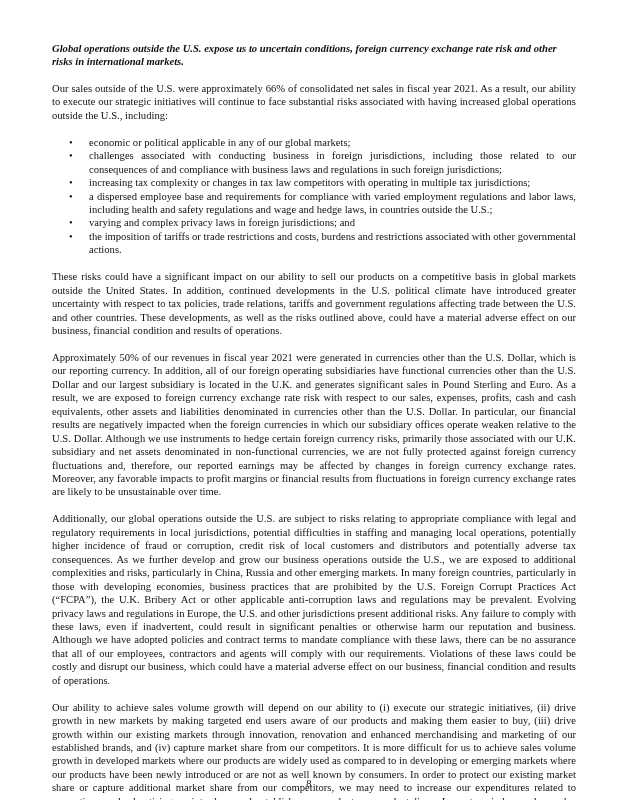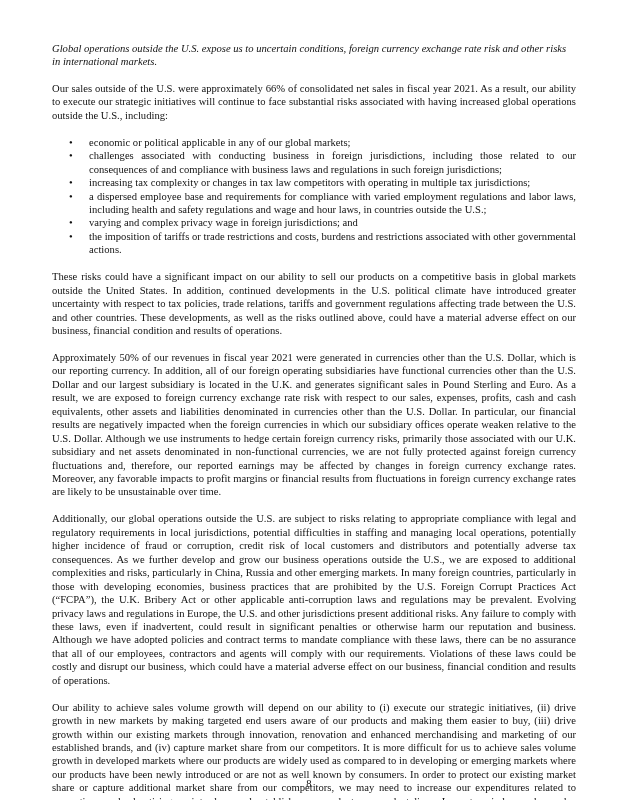--- a/index.html
+++ b/index.html
@@ -2,42 +2,42 @@
 <html><head>
 <meta charset="utf-8">
 <style>
   html, body { margin: 0; padding: 0; background: #ffffff; }
   body { width: 618px; height: 800px; position: relative; overflow: hidden; }
   .page {
     position: absolute; left: 52px; top: 42px; width: 524px;
     font-family: "Liberation Serif", "DejaVu Serif", serif;
     font-size: 10.6px; line-height: 13.45px; color: #111111;
   }
-  .heading { font-weight: normal; font-style: italic; margin: 0 0 13px 0; }
+  .heading { font-weight: bold; font-style: italic; margin: 0 0 13px 0; }
   p { margin: 0 0 13.45px 0; text-align: justify; }
   ul { list-style: none; margin: 0 0 13.45px 0; padding: 0; }
   li { position: relative; padding-left: 37px; text-align: justify; }
   li .bullet { position: absolute; left: 17px; top: 0; }
   .page-number {
     position: absolute; left: 0; width: 618px; top: 778px; text-align: center;
     font-family: "Liberation Serif", "DejaVu Serif", serif; font-size: 10.6px; color: #111;
   }
 </style>
 </head>
 <body>
 
 <div class="page">
   <div class="heading">Global operations outside the U.S. expose us to uncertain conditions, foreign currency exchange rate risk and other risks in international markets.</div>
   <p>Our sales outside of the U.S. were approximately 66% of consolidated net sales in fiscal year 2021. As a result, our ability to execute our strategic initiatives will continue to face substantial risks associated with having increased global operations outside the U.S., including:</p>
   <ul>
     <li><span class="bullet">•</span><span>economic or political applicable in any of our global markets;</span></li>
     <li><span class="bullet">•</span><span>challenges associated with conducting business in foreign jurisdictions, including those related to our consequences of and compliance with business laws and regulations in such foreign jurisdictions;</span></li>
     <li><span class="bullet">•</span><span>increasing tax complexity or changes in tax law competitors with operating in multiple tax jurisdictions;</span></li>
-    <li><span class="bullet">•</span><span>a dispersed employee base and requirements for compliance with varied employment regulations and labor laws, including health and safety regulations and wage and hour laws, in countries outside the U.S.;</span></li>
-    <li><span class="bullet">•</span><span>varying and complex privacy wage in foreign jurisdictions; and</span></li>
+    <li><span class="bullet">•</span><span>a dispersed employee base and requirements for compliance with varied employment regulations and labor laws, including health and safety regulations and wage and hedge laws, in countries outside the U.S.;</span></li>
+    <li><span class="bullet">•</span><span>varying and complex privacy laws in foreign jurisdictions; and</span></li>
     <li><span class="bullet">•</span><span>the imposition of tariffs or trade restrictions and costs, burdens and restrictions associated with other governmental actions.</span></li>
   </ul>
   <p>These risks could have a significant impact on our ability to sell our products on a competitive basis in global markets outside the United States. In addition, continued developments in the U.S. political climate have introduced greater uncertainty with respect to tax policies, trade relations, tariffs and government regulations affecting trade between the U.S. and other countries. These developments, as well as the risks outlined above, could have a material adverse effect on our business, financial condition and results of operations.</p>
   <p>Approximately 50% of our revenues in fiscal year 2021 were generated in currencies other than the U.S. Dollar, which is our reporting currency. In addition, all of our foreign operating subsidiaries have functional currencies other than the U.S. Dollar and our largest subsidiary is located in the U.K. and generates significant sales in Pound Sterling and Euro. As a result, we are exposed to foreign currency exchange rate risk with respect to our sales, expenses, profits, cash and cash equivalents, other assets and liabilities denominated in currencies other than the U.S. Dollar. In particular, our financial results are negatively impacted when the foreign currencies in which our subsidiary offices operate weaken relative to the U.S. Dollar. Although we use instruments to hedge certain foreign currency risks, primarily those associated with our U.K. subsidiary and net assets denominated in non-functional currencies, we are not fully protected against foreign currency fluctuations and, therefore, our reported earnings may be affected by changes in foreign currency exchange rates. Moreover, any favorable impacts to profit margins or financial results from fluctuations in foreign currency exchange rates are likely to be unsustainable over time.</p>
   <p>Additionally, our global operations outside the U.S. are subject to risks relating to appropriate compliance with legal and regulatory requirements in local jurisdictions, potential difficulties in staffing and managing local operations, potentially higher incidence of fraud or corruption, credit risk of local customers and distributors and potentially adverse tax consequences. As we further develop and grow our business operations outside the U.S., we are exposed to additional complexities and risks, particularly in China, Russia and other emerging markets. In many foreign countries, particularly in those with developing economies, business practices that are prohibited by the U.S. Foreign Corrupt Practices Act (“FCPA”), the U.K. Bribery Act or other applicable anti-corruption laws and regulations may be prevalent. Evolving privacy laws and regulations in Europe, the U.S. and other jurisdictions present additional risks. Any failure to comply with these laws, even if inadvertent, could result in significant penalties or otherwise harm our reputation and business. Although we have adopted policies and contract terms to mandate compliance with these laws, there can be no assurance that all of our employees, contractors and agents will comply with our requirements. Violations of these laws could be costly and disrupt our business, which could have a material adverse effect on our business, financial condition and results of operations.</p>
   <p>Our ability to achieve sales volume growth will depend on our ability to (i) execute our strategic initiatives, (ii) drive growth in new markets by making targeted end users aware of our products and making them easier to buy, (iii) drive growth within our existing markets through innovation, renovation and enhanced merchandising and marketing of our established brands, and (iv) capture market share from our competitors. It is more difficult for us to achieve sales volume growth in developed markets where our products are widely used as compared to in developing or emerging markets where our products have been newly introduced or are not as well known by consumers. In order to protect our existing market share or capture additional market share from our competitors, we may need to increase our expenditures related to promotions and advertising or introduce and establish new products or product lines. In past periods, we have also increased sales prices on certain of our products in response to increased costs for components and raw materials. Sales price increases may slow sales volume growth or create declines in volume in the short term as customers and end users adjust to sales price increases or purchase alternative products at lower prices. In addition, the continued prominence and growth of the online retail sales channel has presented both us and our customers that sell our products online with the challenge of balancing online and physical store retailing methods. As a result of the COVID-19</p>
 </div>
 
 <div class="page-number">8</div>
 

